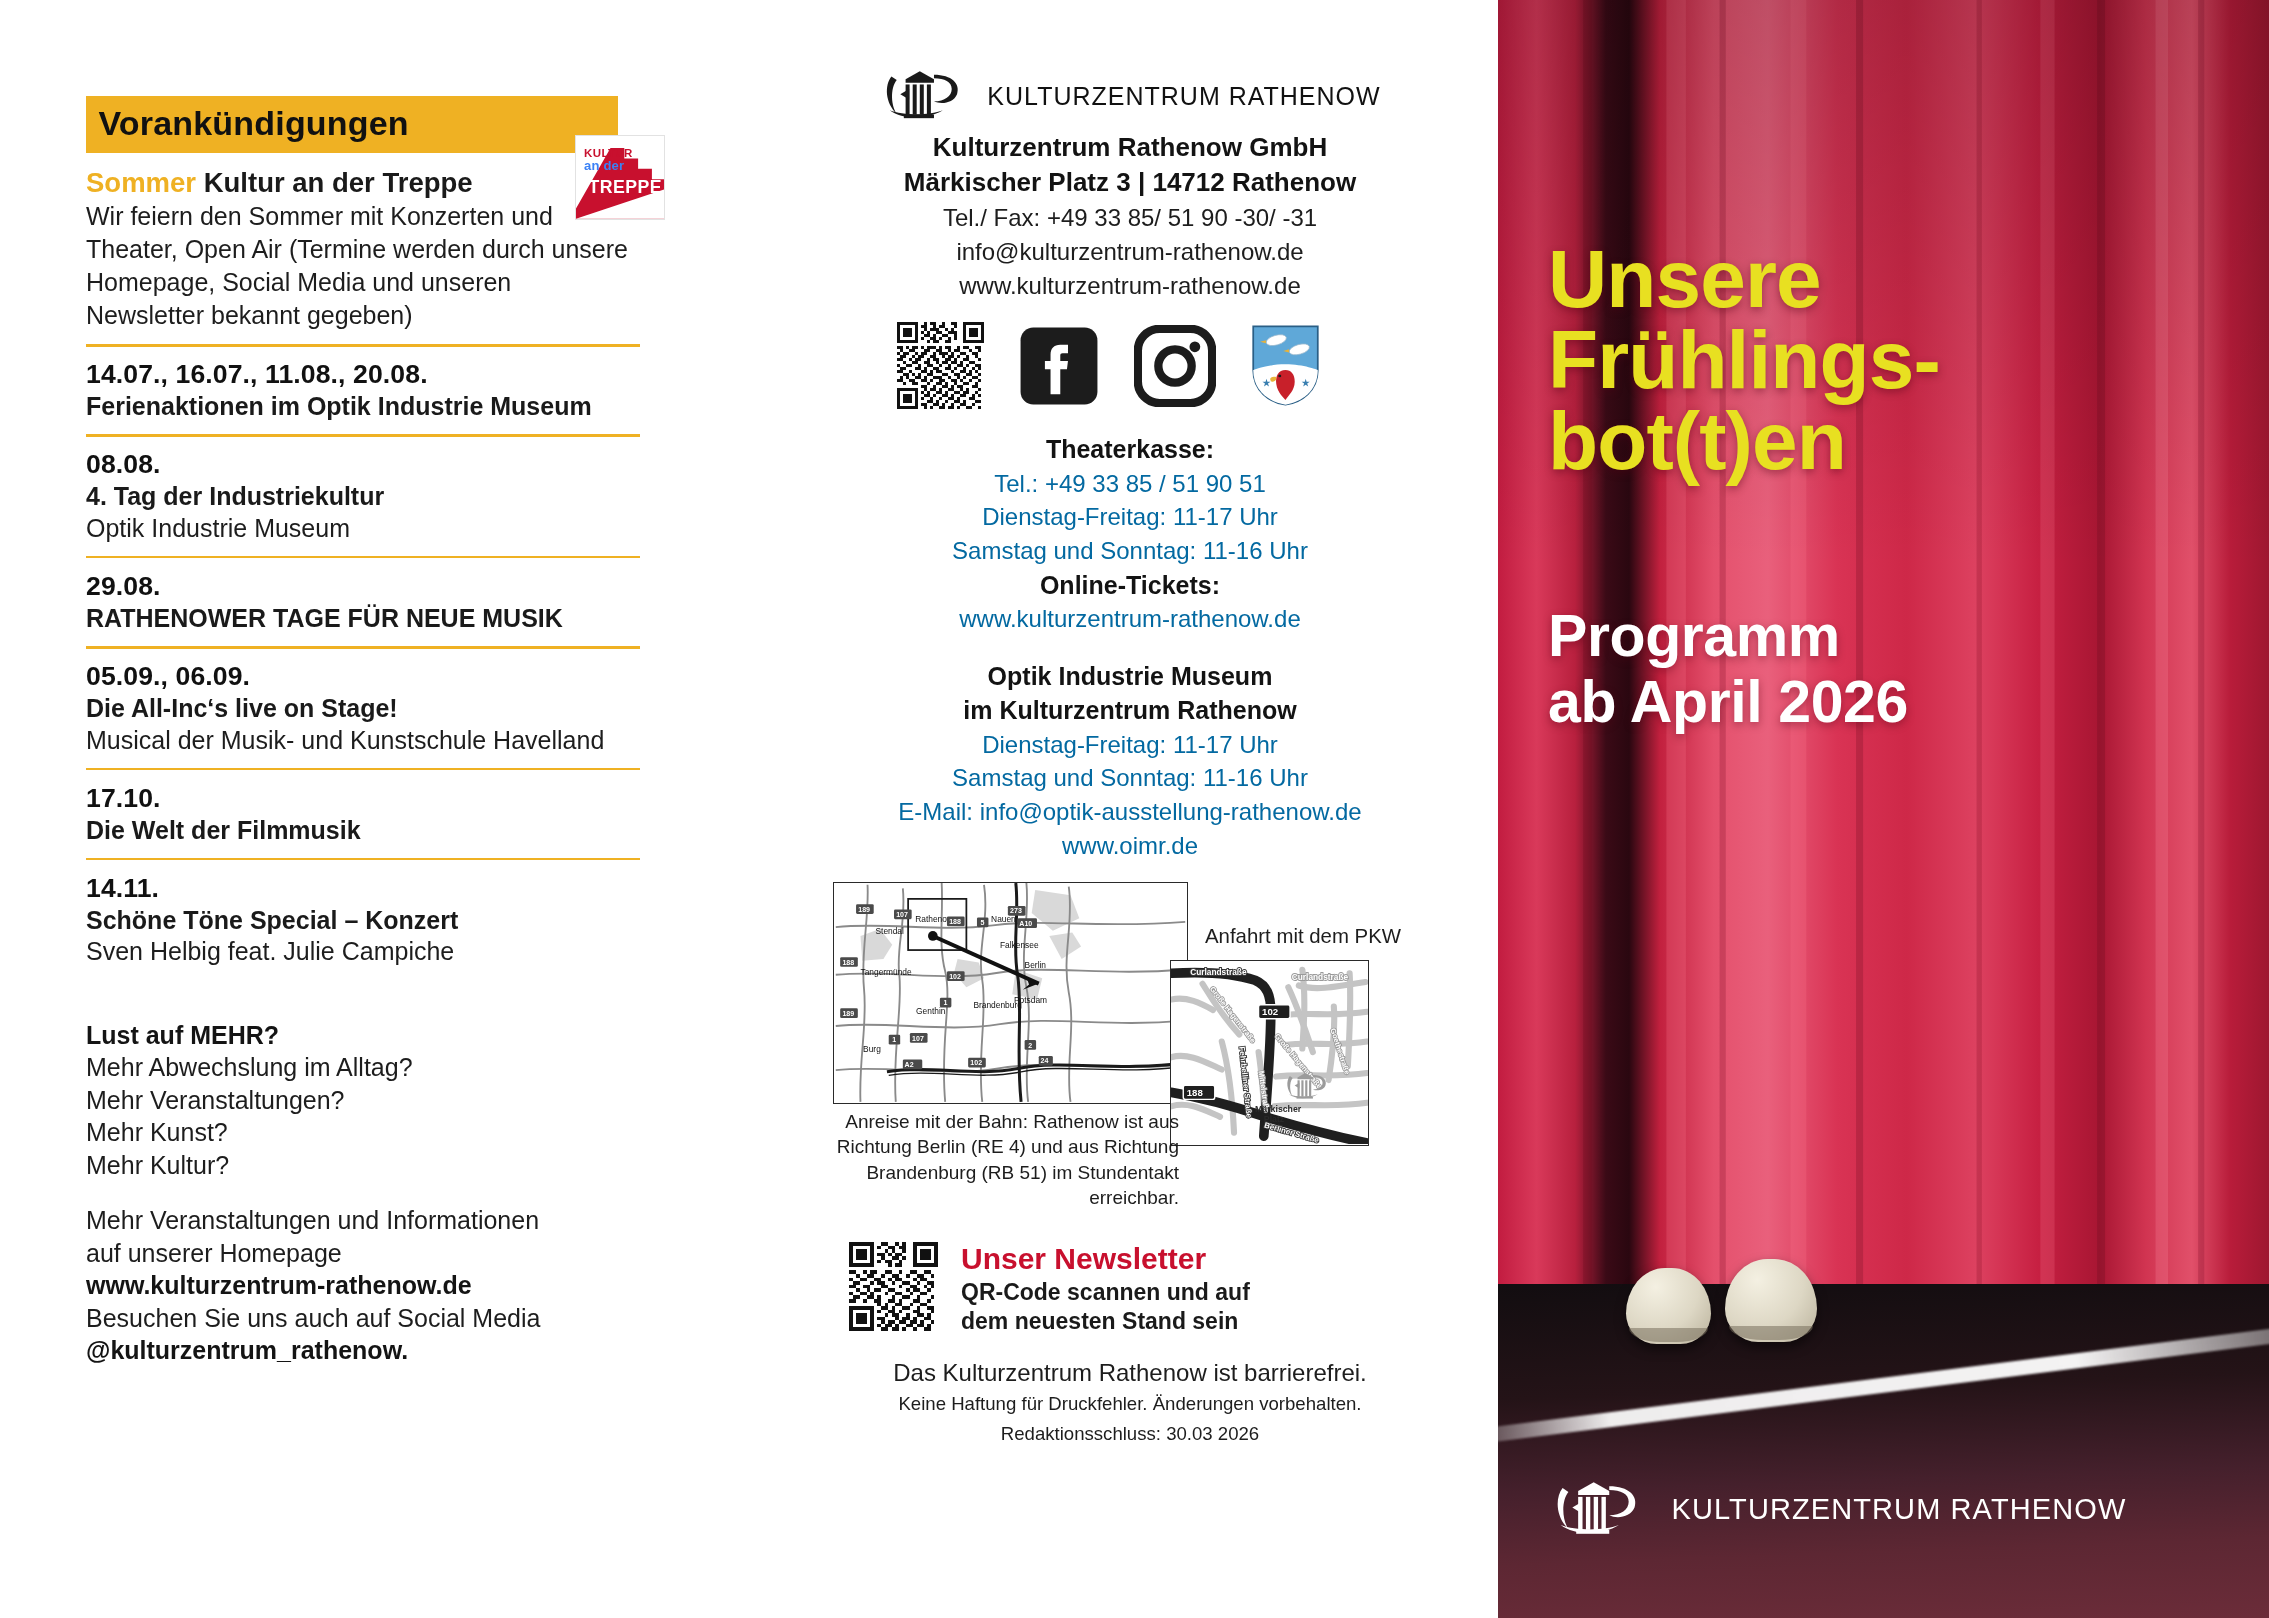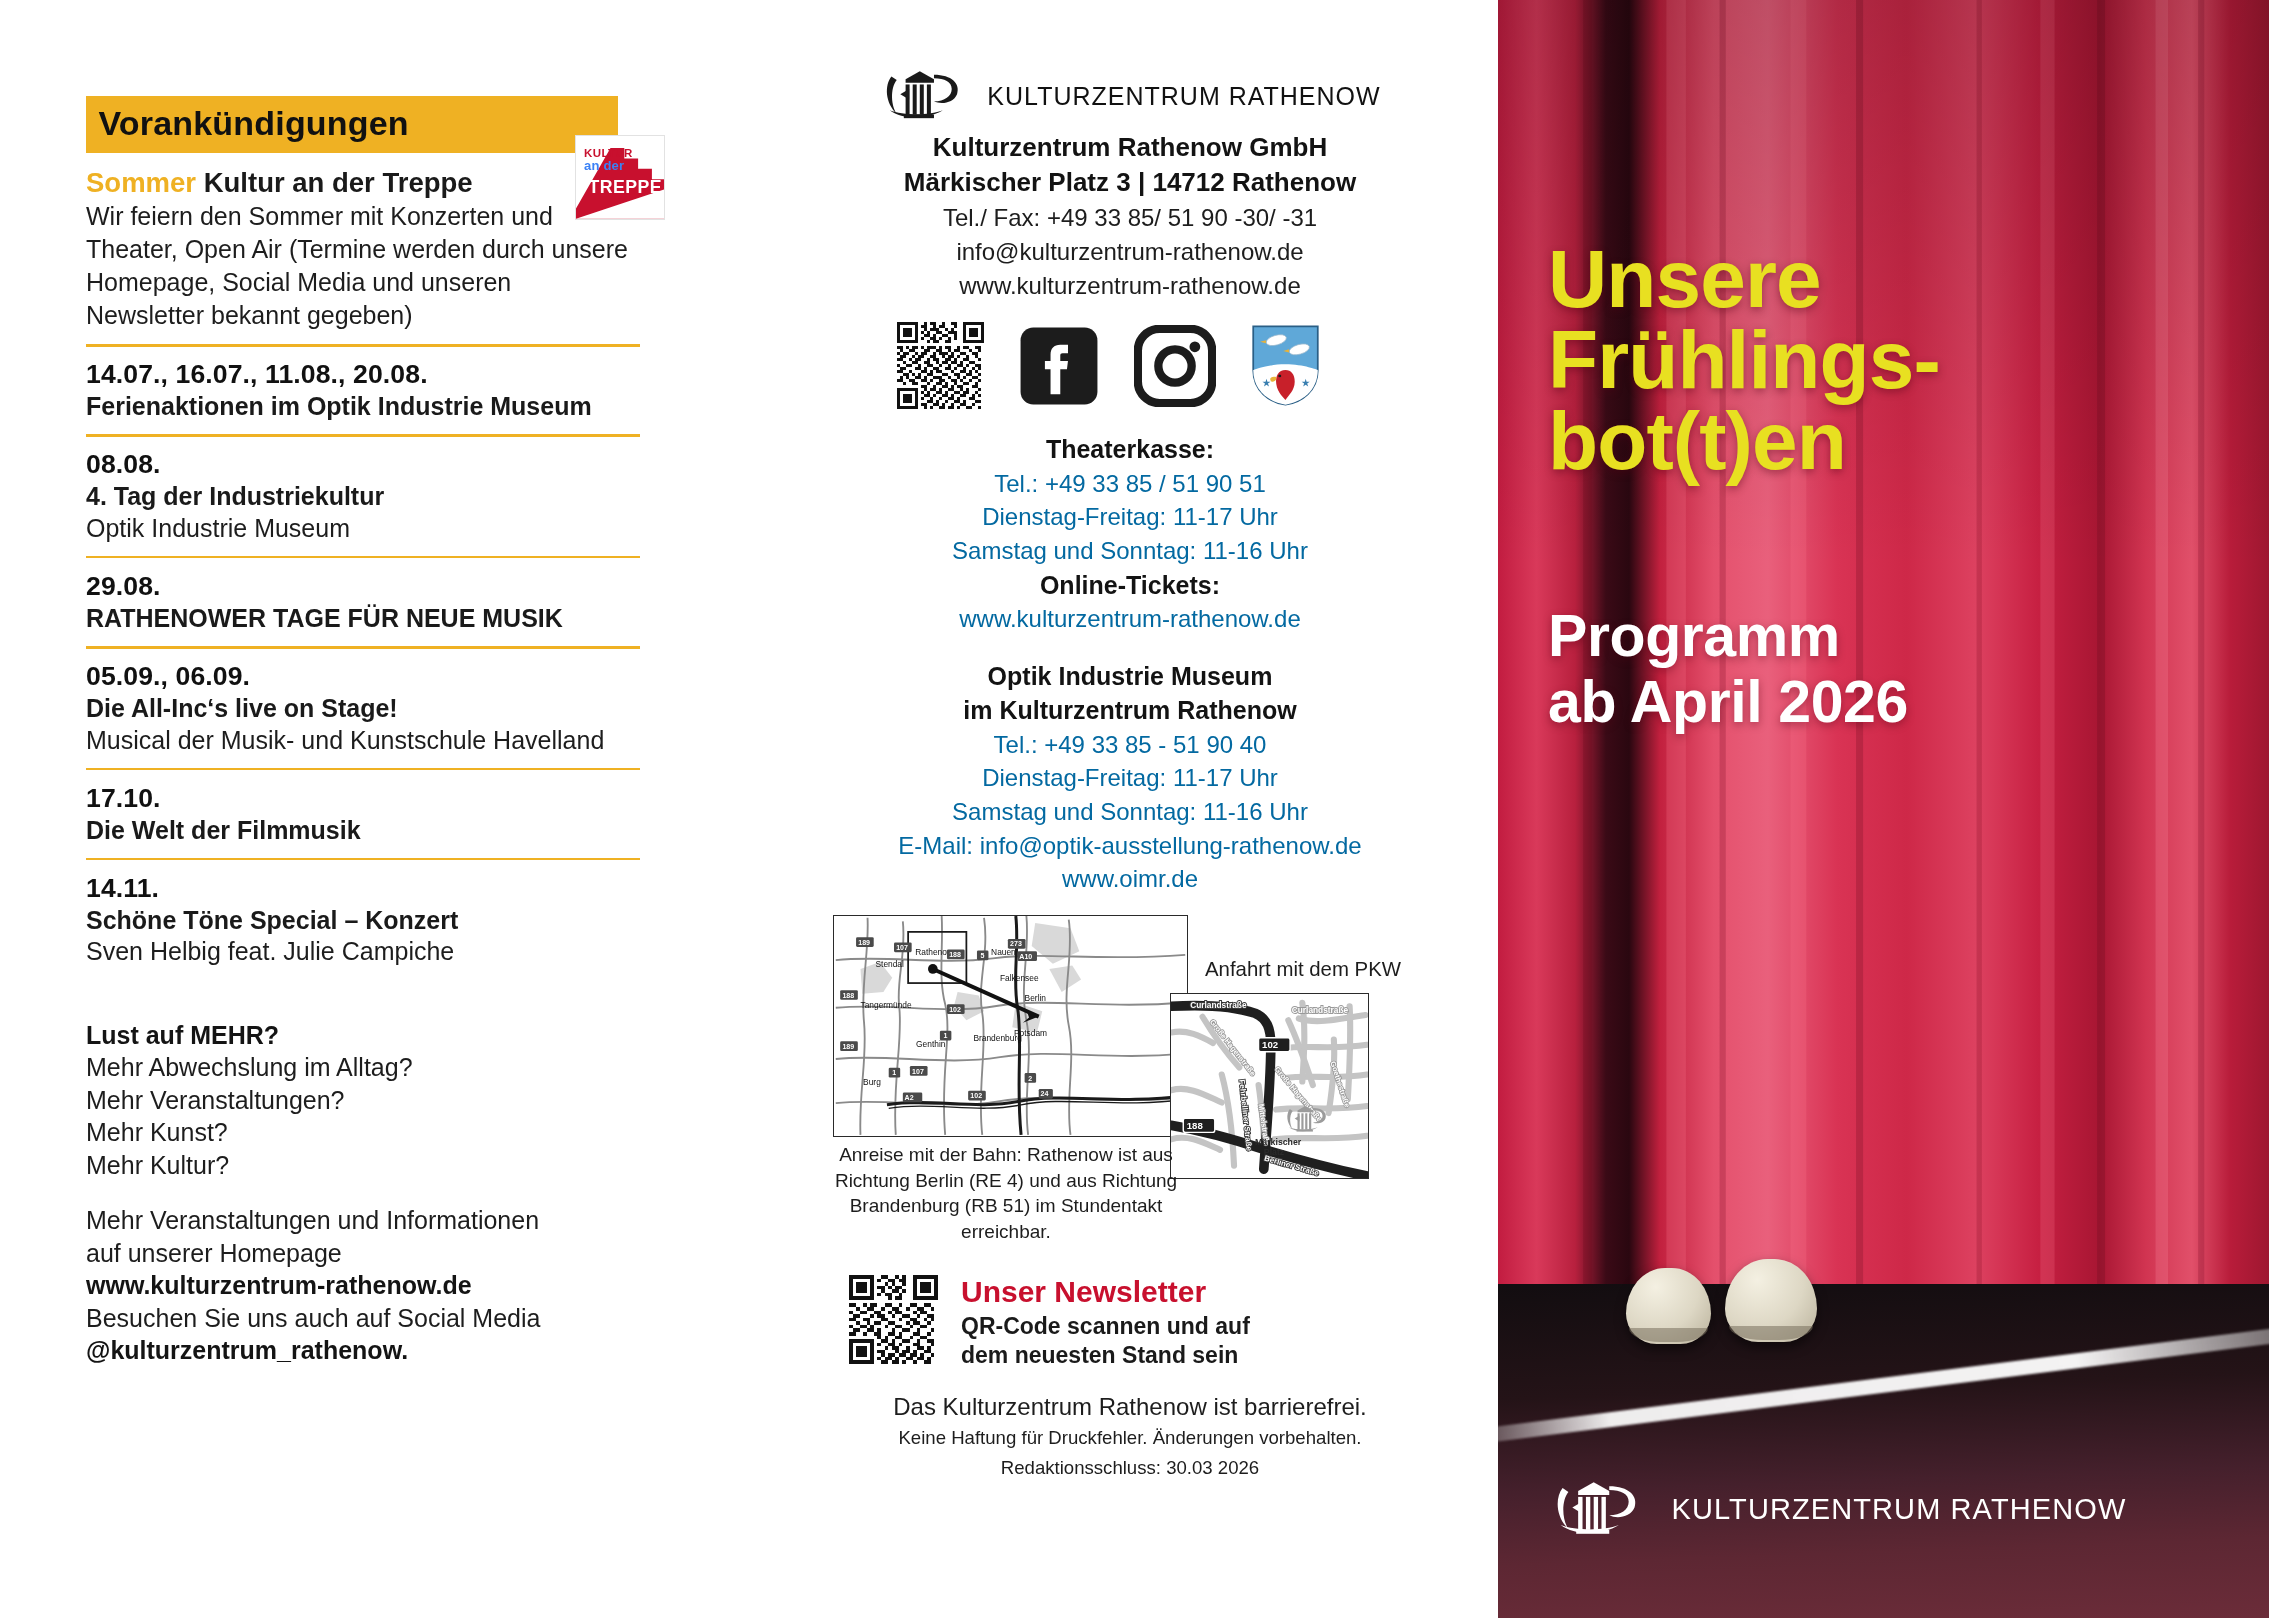--- a/index.html
+++ b/index.html
@@ -132,21 +132,21 @@
     position: absolute; left: 337px; top: 78px;
     width: 199px; height: 186px;
     border: 1.3px solid #2a2a2a; background: #fff; overflow: hidden;
   }
   .pkw-label {
     position: absolute; left: 372px; top: 43px;
     font-size: 20.4px; color: #1d1d1d; white-space: nowrap;
   }
   .bahn-text {
     position: absolute; left: 0; top: 227px; width: 346px;
-    font-size: 19px; line-height: 1.34; color: #1d1d1d; text-align: center;
+    font-size: 19px; line-height: 1.34; color: #1d1d1d; text-align: right;
   }
 
   .news-row {
     display: flex; align-items: flex-start; gap: 23px;
     margin: 94px 0 0 16px; text-align: left;
   }
   .qr-news { width: 89px; height: 89px; flex: 0 0 auto; }
   .news-title { font-size: 30px; font-weight: bold; color: #C8102E; line-height: 1.1; }
   .news-sub { font-size: 23px; font-weight: bold; color: #1a1a1a; line-height: 1.26; margin-top: 3.5px; }
 
@@ -558,21 +558,20 @@
       <div class="blk-l">Tel.: +49 33 85 / 51 90 51</div>
       <div class="blk-l">Dienstag-Freitag: 11-17 Uhr</div>
       <div class="blk-l">Samstag und Sonntag: 11-16 Uhr</div>
       <div class="blk-h">Online-Tickets:</div>
       <div class="blk-l">www.kulturzentrum-rathenow.de</div>
     </div>
 
     <div class="blk">
       <div class="blk-h">Optik Industrie Museum</div>
       <div class="blk-h">im Kulturzentrum Rathenow</div>
-      <div class="blk-l">Tel.: +49 33 85 - 51 90 40</div>
       <div class="blk-l">Dienstag-Freitag: 11-17 Uhr</div>
       <div class="blk-l">Samstag und Sonntag: 11-16 Uhr</div>
       <div class="blk-l">E-Mail: info@optik-ausstellung-rathenow.de</div>
       <div class="blk-l">www.oimr.de</div>
     </div>
 
     <div class="map-wrap">
 
       <div class="map-big">
         <svg viewBox="0 0 400 250">

